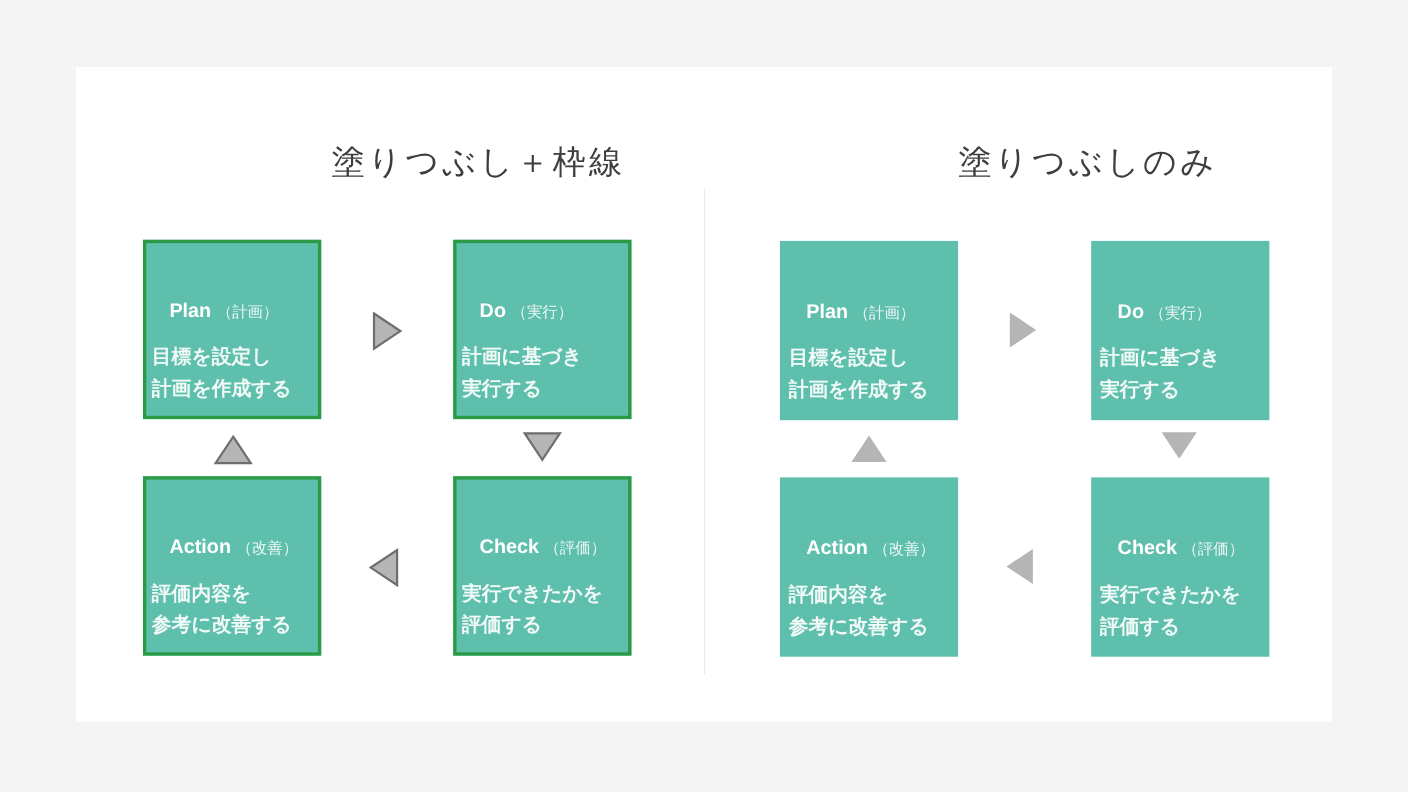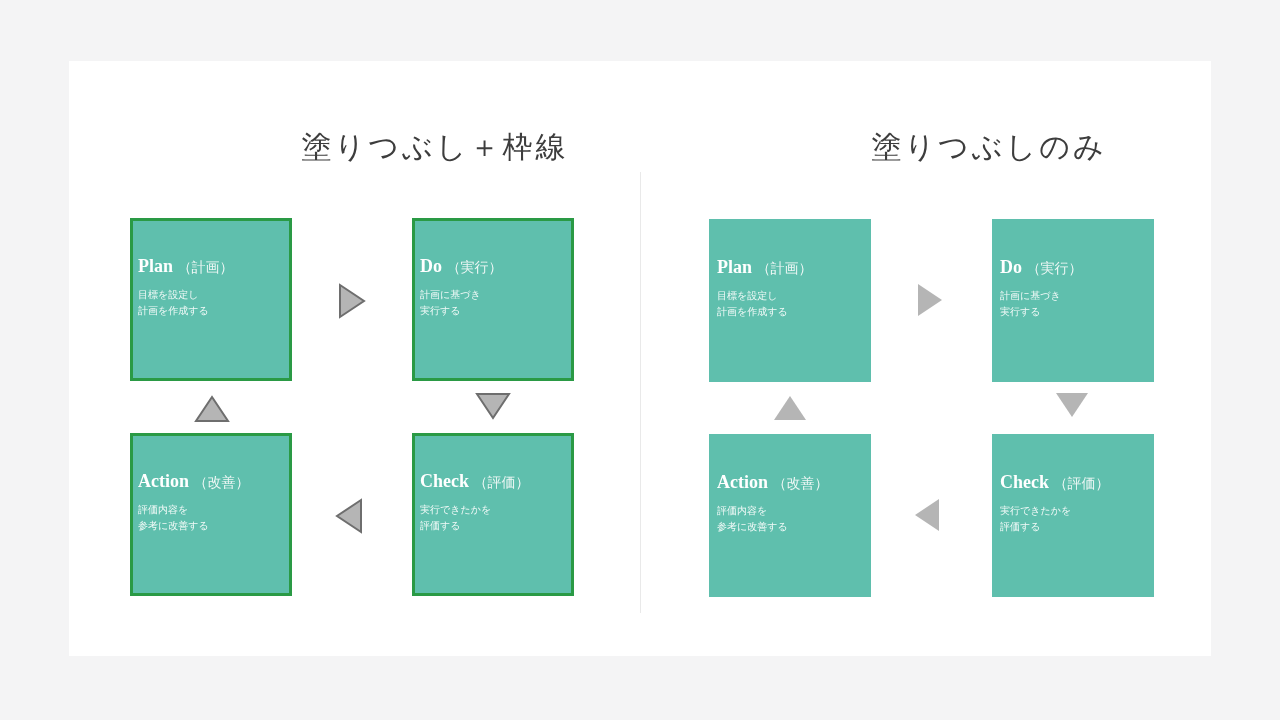--- a/index.html
+++ b/index.html
@@ -59,37 +59,36 @@
     background: #5fbfad;
     box-sizing: border-box;
     padding: 38px 0 0 8px;
   }
   .box.bordered {
     border: 3px solid #2a9a45;
     padding: 35px 0 0 5px;
   }
 
   .box-heading {
-    margin: 0;
+    margin: 16px;
     font-size: 18px;
     font-weight: 700;
     color: #ffffff;
     line-height: 1.2;
     white-space: nowrap;
-    font-family: Liberation Serif, serif;
   }
   .box-heading .jp {
     font-size: 14px;
     font-weight: 400;
     color: #eef7f5;
   }
   .box-desc {
     margin: 9px 0 0 0;
-    font-size: 10px;
-    font-weight: 400;
+    font-size: 18px;
+    font-weight: 700;
     color: #f2faf8;
     line-height: 1.62;
     white-space: nowrap;
   }
 
   
   .b-plan-l   { left: 61px;  top: 157px; }
   .b-do-l     { left: 343px; top: 157px; }
   .b-action-l { left: 61px;  top: 372px; }
   .b-check-l  { left: 343px; top: 372px; }

